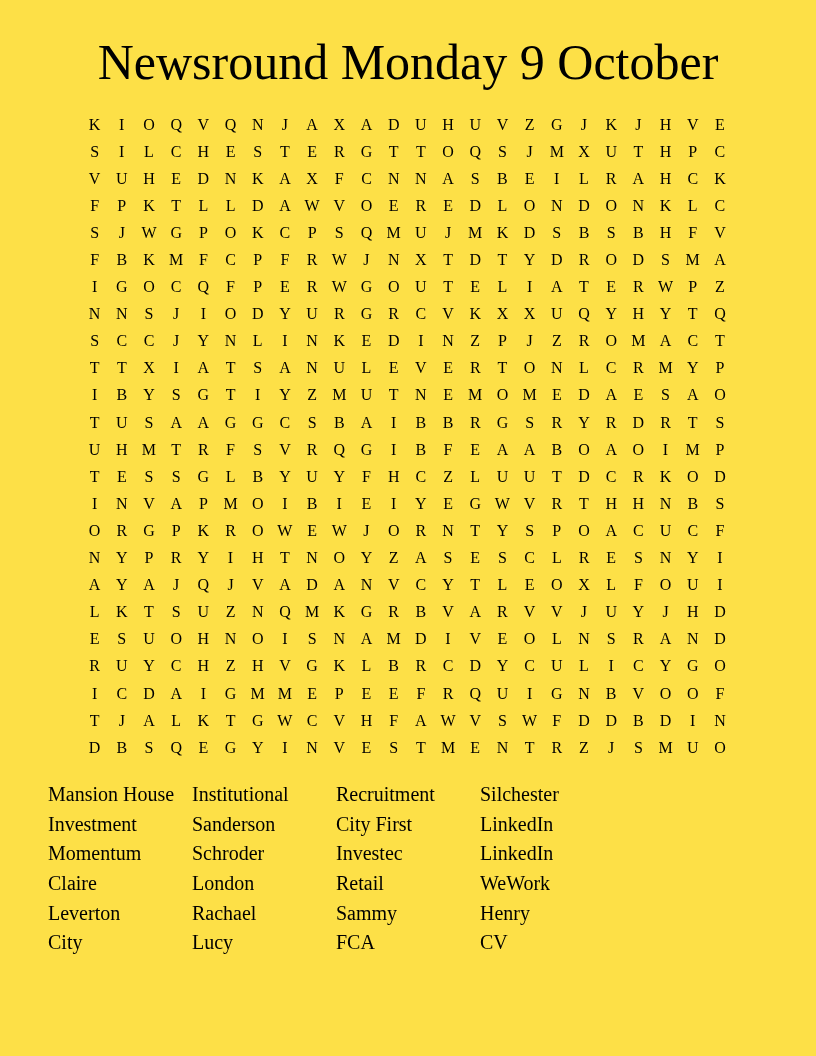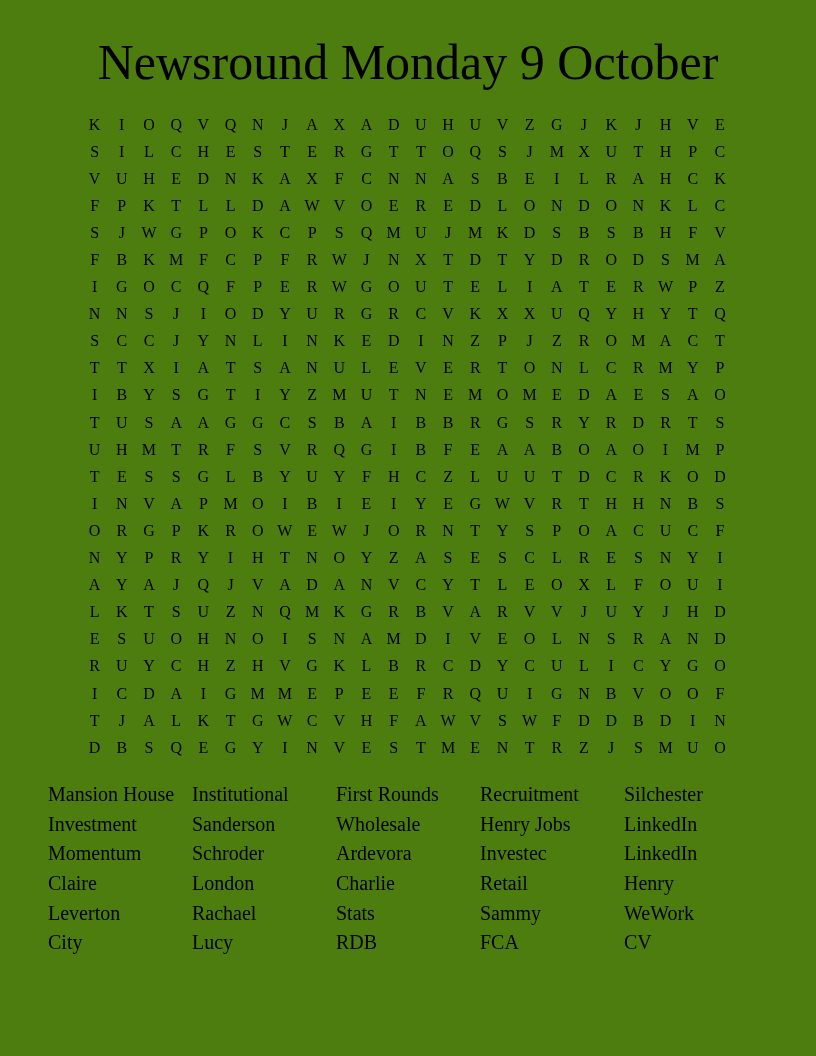--- a/index.html
+++ b/index.html
@@ -5,21 +5,21 @@
   html, body {
     margin: 0;
     padding: 0;
     background: #ffffff;
     color: #000000;
   }
   .page {
     position: relative;
     width: 816px;
     height: 1056px;
-    background: #4d7c0f;
+    background: #fde047;
     overflow: hidden;
     font-family: "Liberation Serif", serif;
   }
   .title {
     position: absolute;
     top: 33px;
     left: 0;
     right: 0;
     margin: 0;
     text-align: center;
@@ -710,37 +710,29 @@
       </div>
       <div class="word-col">
         <span class="word-item">Institutional</span>
         <span class="word-item">Sanderson</span>
         <span class="word-item">Schroder</span>
         <span class="word-item">London</span>
         <span class="word-item">Rachael</span>
         <span class="word-item">Lucy</span>
       </div>
       <div class="word-col">
-        <span class="word-item">First Rounds</span>
-        <span class="word-item">Wholesale</span>
-        <span class="word-item">Ardevora</span>
-        <span class="word-item">Charlie</span>
-        <span class="word-item">Stats</span>
-        <span class="word-item">RDB</span>
-      </div>
-      <div class="word-col">
         <span class="word-item">Recruitment</span>
-        <span class="word-item">Henry Jobs</span>
+        <span class="word-item">City First</span>
         <span class="word-item">Investec</span>
         <span class="word-item">Retail</span>
         <span class="word-item">Sammy</span>
         <span class="word-item">FCA</span>
       </div>
       <div class="word-col">
         <span class="word-item">Silchester</span>
         <span class="word-item">LinkedIn</span>
         <span class="word-item">LinkedIn</span>
+        <span class="word-item">WeWork</span>
         <span class="word-item">Henry</span>
-        <span class="word-item">WeWork</span>
         <span class="word-item">CV</span>
       </div>
     </div>
 </div>
 
 </body></html>

